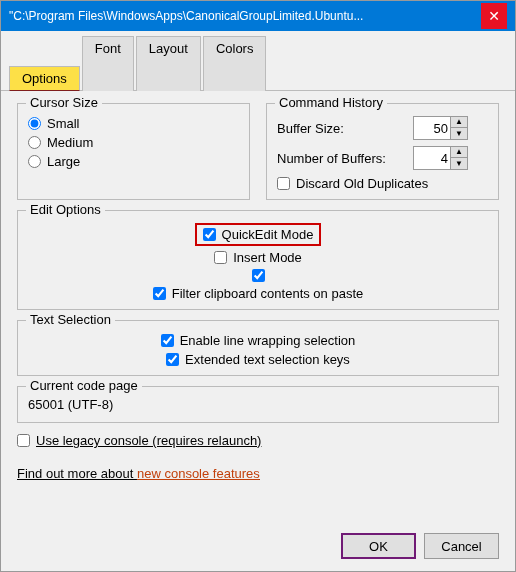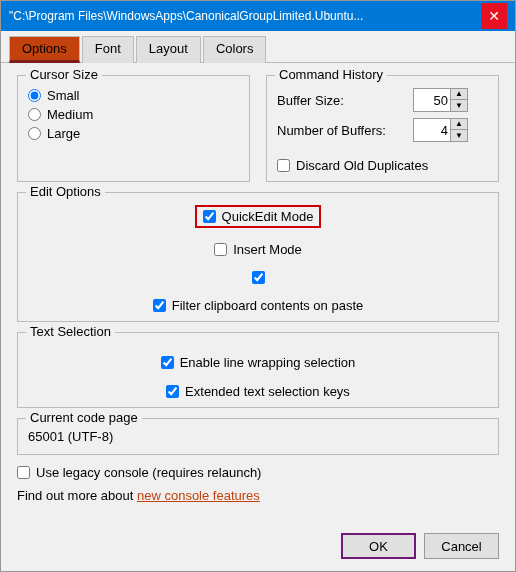--- a/index.html
+++ b/index.html
@@ -65,23 +65,24 @@
       border: 1px solid #bbb;
       border-bottom: none;
       background: #e0e0e0;
       cursor: pointer;
       font-size: 13px;
       margin-right: 2px;
       position: relative;
       bottom: -1px;
     }
     .tab.active {
-      background: #c2410c;
-      border-bottom: 3px solid #7f1d1d;
+      background: #fde047;
+      border-bottom: 1px solid #7f1d1d;
       z-index: 1;
+      margin-top: 30px;
     }
     .content {
       flex: 1;
       padding: 12px 16px;
       display: flex;
       flex-direction: column;
       gap: 10px;
       overflow: auto;
     }
     .section {
@@ -167,40 +168,41 @@
       padding: 0;
       line-height: 1;
     }
     .spin-btn:first-child {
       border-bottom: 1px solid #999;
     }
     .checkbox-row {
       display: flex;
       align-items: center;
       gap: 6px;
-      margin-top: 10px;
+      margin-top: 0;
     }
     .checkbox-row input[type="checkbox"] {
       margin: 0;
     }
     .check-rows {
       display: flex;
       flex-direction: column;
       gap: 4px;
       margin-top: 4px;
       align-items: center;
     }
     .code-page-value {
       font-size: 13px;
       padding: 2px 0;
     }
     .bottom-section {
       display: flex;
       flex-direction: column;
-      gap: 8px;
+      gap: 18px;
+      text-decoration: underline;
     }
     .legacy-row {
       display: flex;
       align-items: center;
       gap: 6px;
     }
     .link {
       color: #c2410c;
       text-decoration: underline;
       cursor: pointer;

